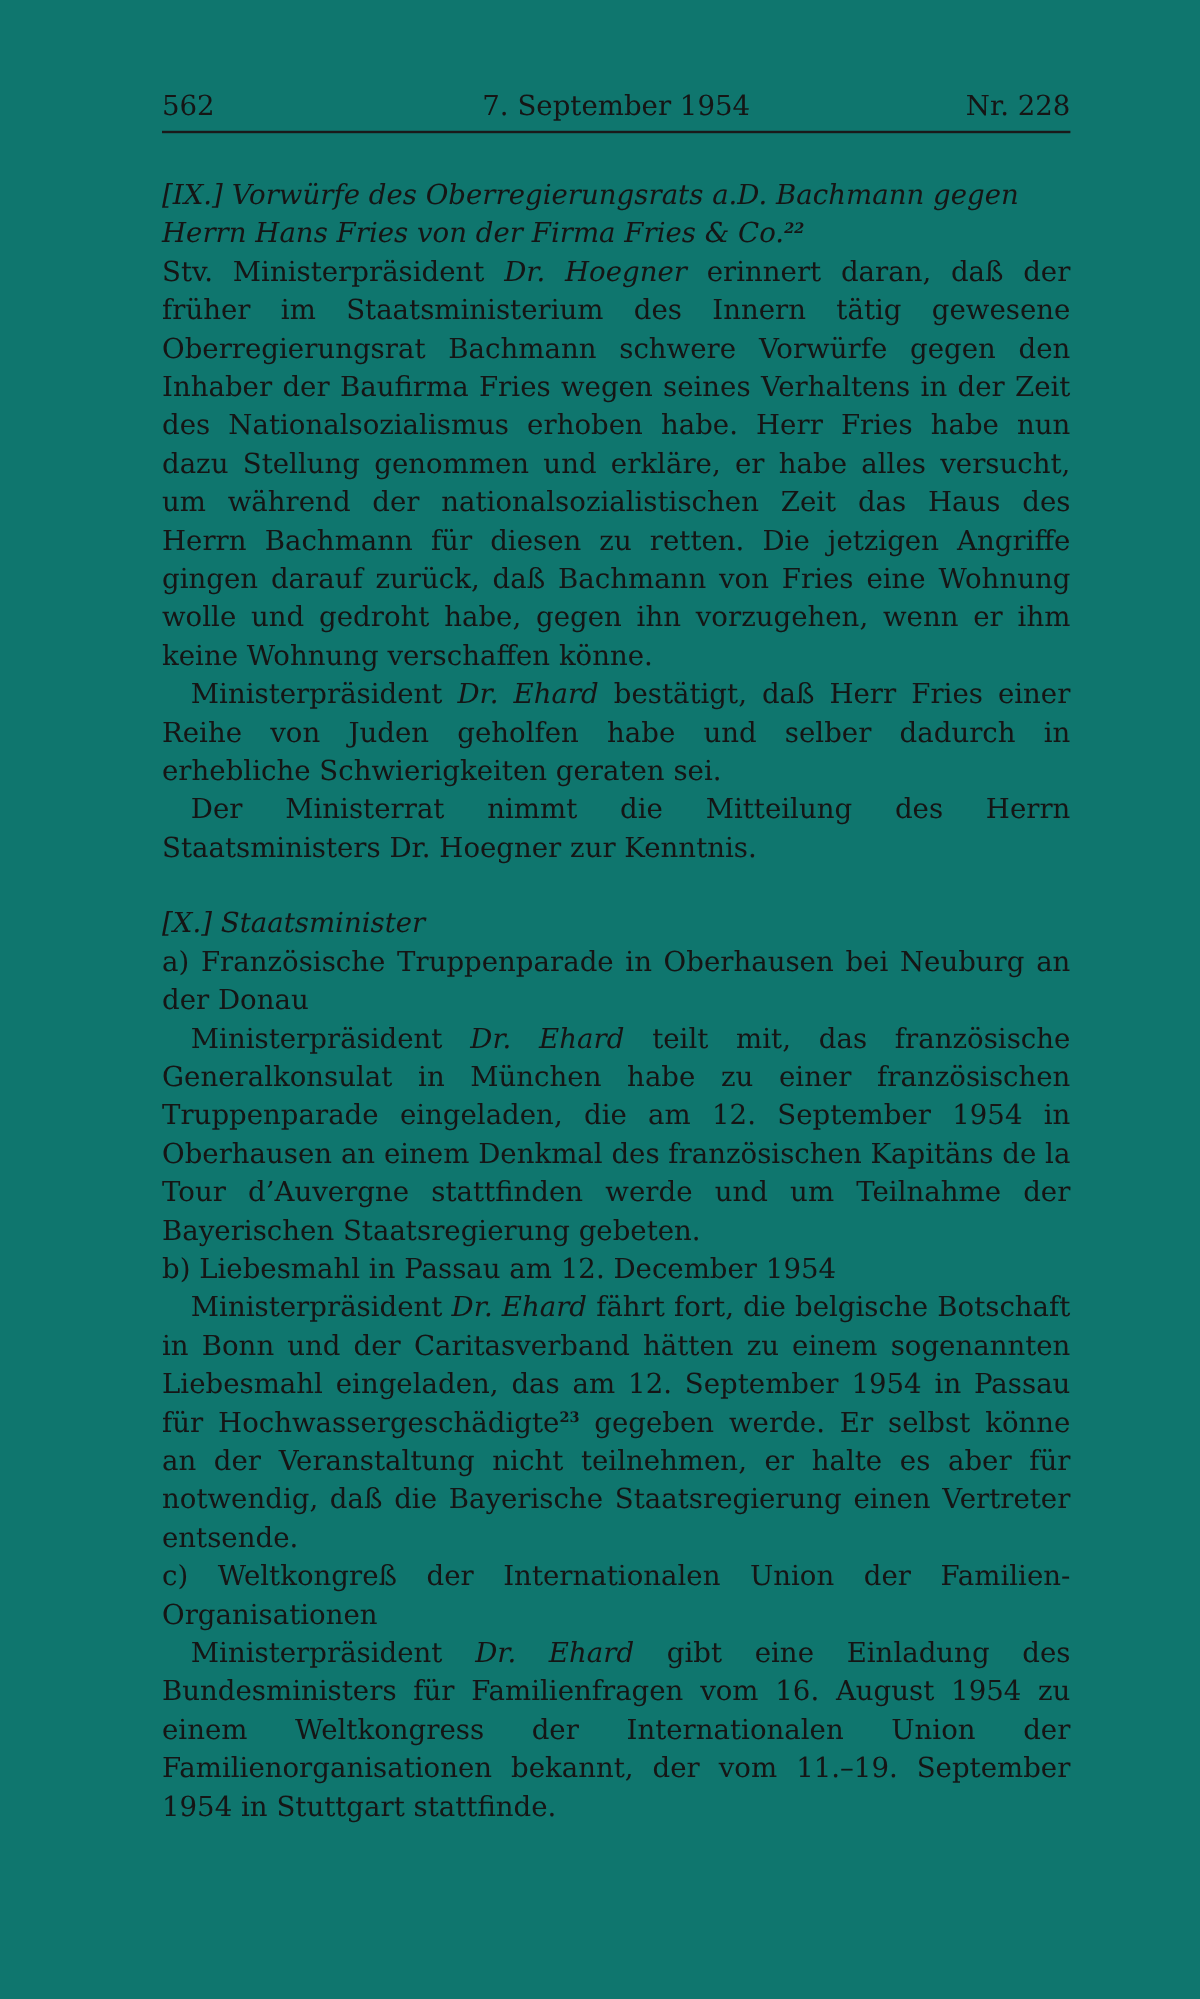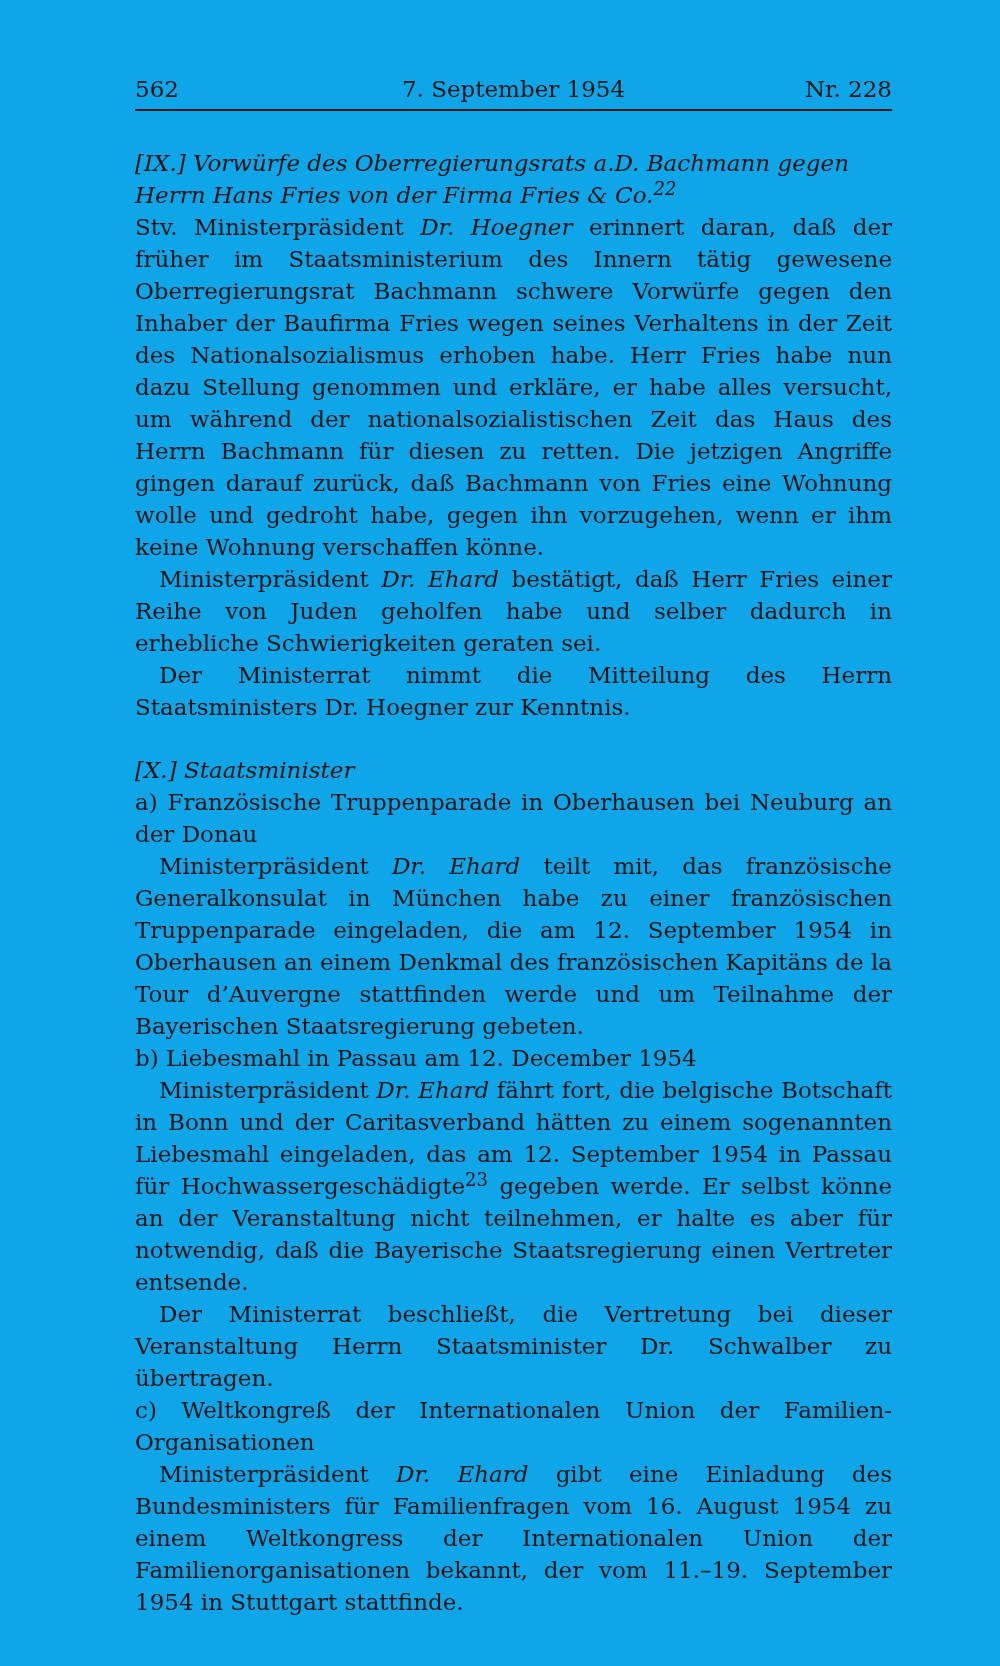--- a/index.html
+++ b/index.html
@@ -5,21 +5,21 @@
   html, body {
     margin: 0;
     padding: 0;
     background: #ffffff;
   }
   .page {
     position: relative;
     width: 1000px;
     height: 1666px;
     box-sizing: border-box;
-    background: #0ea5e9;
+    background: #0f766e;
     color: #151515;
     font-family: "DejaVu Serif", "Liberation Serif", serif;
     padding: 76px 108px 0 135px;
     overflow: hidden;
   }
   
   .page-header {
     display: grid;
     grid-template-columns: 1fr auto 1fr;
     align-items: baseline;
@@ -47,23 +47,24 @@
   }
   .page-body p.indent { text-indent: 24px; }
   .page-body p.section-title {
     font-style: italic;
     text-align: left;
     margin-top: 31px;
   }
   .page-body p.section-title:first-child { margin-top: 0; }
   .run.italic { font-style: italic; }
   .run.sup {
-    font-size: 18px;
+    font-size: 12px;
     vertical-align: 8px;
     line-height: 0;
+    font-weight: bold;
   }
 </style>
 </head>
 <body>
 
 <div class="page">
   <header class="page-header">
     <span class="hdr-left">562</span>
     <span class="hdr-center">7. September 1954</span>
     <span class="hdr-right">Nr. 228</span>
@@ -72,18 +73,17 @@
   <main class="page-body">
       <p class="section-title"><span class="run italic">[IX.] Vorwürfe des Oberregierungsrats a.D. Bachmann gegen Herrn Hans Fries von der Firma Fries &amp; Co.</span><span class="run sup">22</span></p>
       <p class="paragraph"><span class="run normal">Stv. Ministerpräsident </span><span class="run italic">Dr. Hoegner</span><span class="run normal"> erinnert daran, daß der früher im Staatsministerium des Innern tätig gewesene Oberregierungsrat Bachmann schwere Vorwürfe gegen den Inhaber der Baufirma Fries wegen seines Verhaltens in der Zeit des Nationalsozialismus erhoben habe. Herr Fries habe nun dazu Stellung genommen und erkläre, er habe alles versucht, um während der nationalsozialistischen Zeit das Haus des Herrn Bachmann für diesen zu retten. Die jetzigen Angriffe gingen darauf zurück, daß Bachmann von Fries eine Wohnung wolle und gedroht habe, gegen ihn vorzugehen, wenn er ihm keine Wohnung verschaffen könne.</span></p>
       <p class="paragraph indent"><span class="run normal">Ministerpräsident </span><span class="run italic">Dr. Ehard</span><span class="run normal"> bestätigt, daß Herr Fries einer Reihe von Juden geholfen habe und selber dadurch in erhebliche Schwierigkeiten geraten sei.</span></p>
       <p class="paragraph indent"><span class="run normal">Der Ministerrat nimmt die Mitteilung des Herrn Staatsministers Dr. Hoegner zur Kenntnis.</span></p>
       <p class="section-title"><span class="run italic">[X.] Staatsminister</span></p>
       <p class="paragraph"><span class="run normal">a) Französische Truppenparade in Oberhausen bei Neuburg an der Donau</span></p>
       <p class="paragraph indent"><span class="run normal">Ministerpräsident </span><span class="run italic">Dr. Ehard</span><span class="run normal"> teilt mit, das französische Generalkonsulat in München habe zu einer französischen Truppenparade eingeladen, die am 12. September 1954 in Oberhausen an einem Denkmal des französischen Kapitäns de la Tour d’Auvergne stattfinden werde und um Teilnahme der Bayerischen Staatsregierung gebeten.</span></p>
       <p class="paragraph"><span class="run normal">b) Liebesmahl in Passau am 12. December 1954</span></p>
       <p class="paragraph indent"><span class="run normal">Ministerpräsident </span><span class="run italic">Dr. Ehard</span><span class="run normal"> fährt fort, die belgische Botschaft in Bonn und der Caritasverband hätten zu einem sogenannten Liebesmahl eingeladen, das am 12. September 1954 in Passau für Hochwassergeschädigte</span><span class="run sup">23</span><span class="run normal"> gegeben werde. Er selbst könne an der Veranstaltung nicht teilnehmen, er halte es aber für notwendig, daß die Bayerische Staatsregierung einen Vertreter entsende.</span></p>
-      <p class="paragraph indent"><span class="run normal">Der Ministerrat beschließt, die Vertretung bei dieser Veranstaltung Herrn Staatsminister Dr. Schwalber zu übertragen.</span></p>
       <p class="paragraph"><span class="run normal">c) Weltkongreß der Internationalen Union der Familien-Organisationen</span></p>
       <p class="paragraph indent"><span class="run normal">Ministerpräsident </span><span class="run italic">Dr. Ehard</span><span class="run normal"> gibt eine Einladung des Bundesministers für Familienfragen vom 16. August 1954 zu einem Weltkongress der Internationalen Union der Familienorganisationen bekannt, der vom 11.–19. September 1954 in Stuttgart stattfinde.</span></p>
     </main>
 
 </div>
 
 </body></html>

